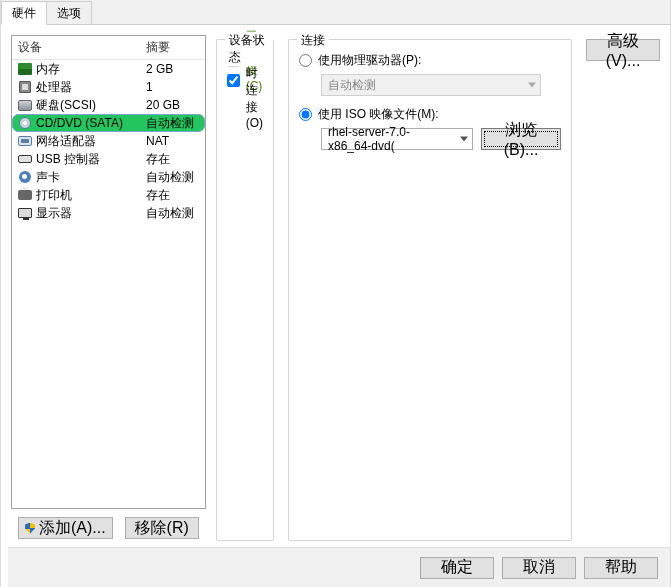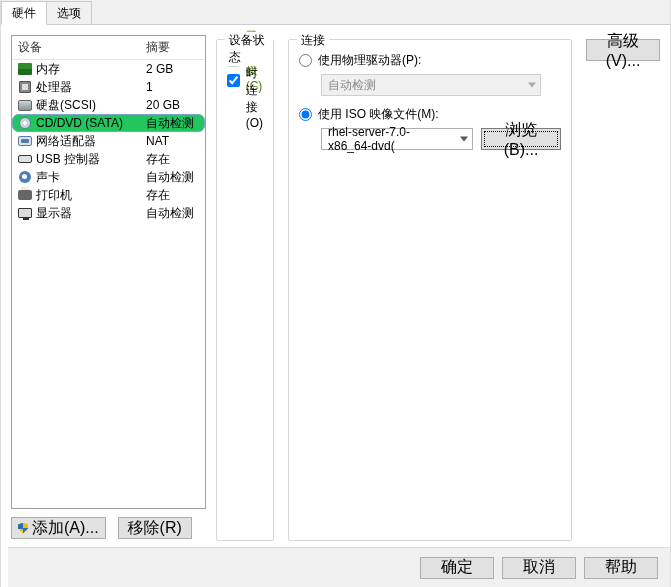--- a/index.html
+++ b/index.html
@@ -106,21 +106,21 @@
   .ic-sound { width:12px;height:12px;background:#4d7fb9;border-radius:50%; position:relative;}
   .ic-sound:after{content:"";position:absolute;left:3px;top:3px;width:5px;height:5px;background:#fff;border-radius:50%;}
   .ic-printer { width:14px;height:10px;background:#666;border-radius:2px;position:relative;}
   .ic-printer:after{content:"";position:absolute;left:3px;top:-3px;width:8px;height:3px;background:#eee;}
   .ic-display { width:14px;height:10px;border:1px solid #333;background:#ddd;border-radius:1px; position:relative;}
   .ic-display:after{content:"";position:absolute;left:4px;bottom:-3px;width:6px;height:2px;background:#333;}
   .ic-shield { width:11px;height:12px; background: conic-gradient(from 90deg,#2c6cbf 0 25%,#f2c200 25% 50%,#2c6cbf 50% 75%,#f2c200 75% 100%); clip-path: polygon(50% 0,100% 18%,100% 55%,50% 100%,0 55%,0 18%); }
 
   .left-buttons {
     display: flex;
-    justify-content: flex-start;
+    justify-content: center;
     gap: 12px;
     padding: 8px 0 2px 0;
   }
   .btn {
     height: 22px;
     min-width: 74px;
     padding: 0 6px;
     border: 1px solid #adadad;
     background: #e1e1e1;
     font-family: inherit;

